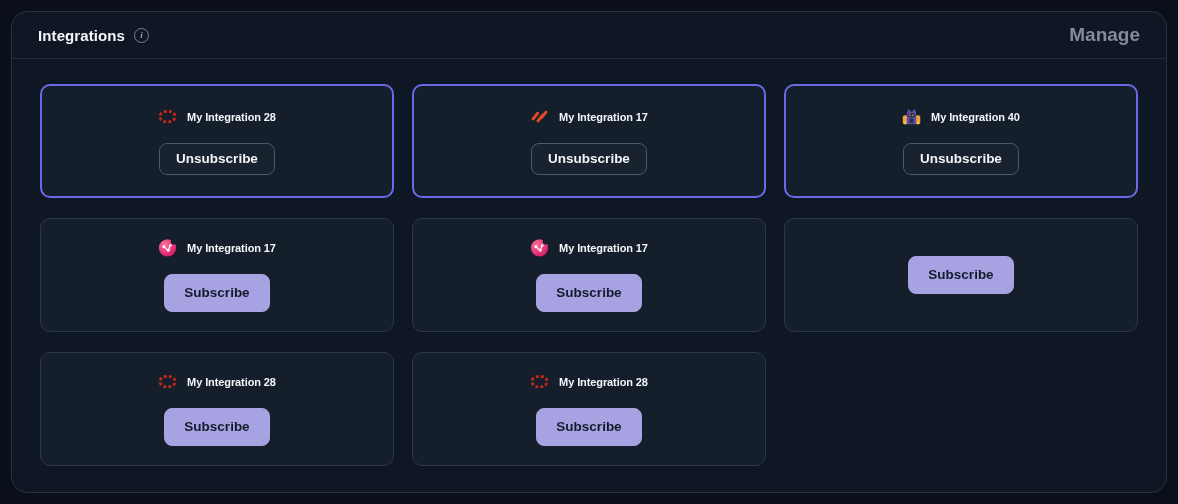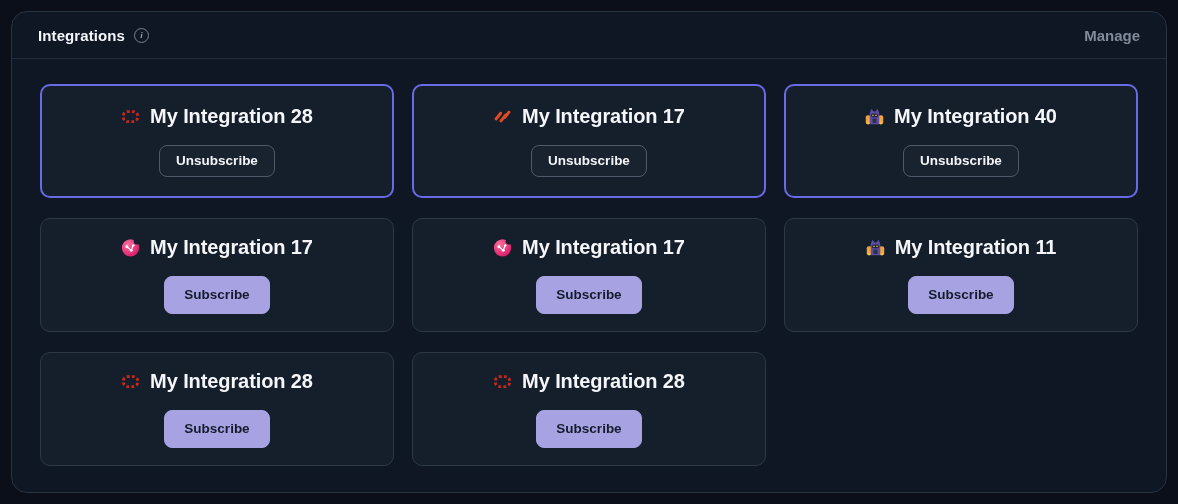--- a/index.html
+++ b/index.html
@@ -19,37 +19,37 @@
   .panel-title {
     color:#f4f6f9; font-size:15px; font-weight:700; letter-spacing:.1px;
   }
   .info-icon {
     margin-left:9px; width:15px; height:15px; border:1.4px solid #79818f;
     border-radius:50%; display:inline-flex; align-items:center; justify-content:center;
     color:#9aa2b0; font-size:9px; font-style:italic; font-weight:700;
     font-family:"Liberation Serif","DejaVu Serif",serif; cursor:pointer;
   }
   .manage-link {
-    margin-left:auto; color:#828b9a; font-size:15px; font-weight:700; cursor:pointer;
+    margin-left:auto; color:#828b9a; font-size:19px; font-weight:700; cursor:pointer;
     background:none; border:none; font-family:inherit;
   }
   .cards-grid {
     display:grid; grid-template-columns:repeat(3,1fr);
     gap:20px 18px; padding:25px 28px 28px;
   }
   .card {
     height:114px; background:#151e2b; border:1px solid #2d3847; border-radius:10px;
     display:flex; flex-direction:column; align-items:center; justify-content:center;
     gap:17px;
   }
   .card[data-highlighted="true"] { border:2px solid #6b6ae6; }
   .title-row { display:flex; align-items:center; gap:10px; }
   .int-icon { width:19px; height:19px; flex:0 0 auto; }
   .card-title {
-    color:#f4f6f9; font-size:20px; font-weight:700; letter-spacing:-.1px;
+    color:#f4f6f9; font-size:11px; font-weight:700; letter-spacing:-.1px;
   }
   .btn {
     font-family:inherit; font-size:13.5px; font-weight:700; line-height:1;
     padding:8px 16px; border-radius:8px; cursor:pointer; border:1px solid transparent;
   }
   .btn[data-variant="outline"] {
     background:rgba(255,255,255,0.02); border:1px solid #4e5969; color:#f2f4f7;
   }
   .btn[data-variant="filled"] {
     background:#a7a3e3; border-color:#a7a3e3; color:#151b2c; padding:11px 19px;text-align:center;
@@ -153,26 +153,20 @@
       <div class="title-row">
         <svg class="int-icon">
             <use href="#sym-pink-share"></use>
           </svg>
         <span class="card-title">My Integration 17</span>
       </div>
       <button class="btn" data-variant="filled">Subscribe</button>
     </div>
 
     <div class="card" data-highlighted="false">
-      <div class="title-row">
-        <svg class="int-icon">
-            <use href="#sym-purple-mascot"></use>
-          </svg>
-        <span class="card-title">My Integration 11</span>
-      </div>
       <button class="btn" data-variant="filled">Subscribe</button>
     </div>
 
     <div class="card" data-highlighted="false">
       <div class="title-row">
         <svg class="int-icon">
             <use href="#sym-red-dashes"></use>
           </svg>
         <span class="card-title">My Integration 28</span>
       </div>

